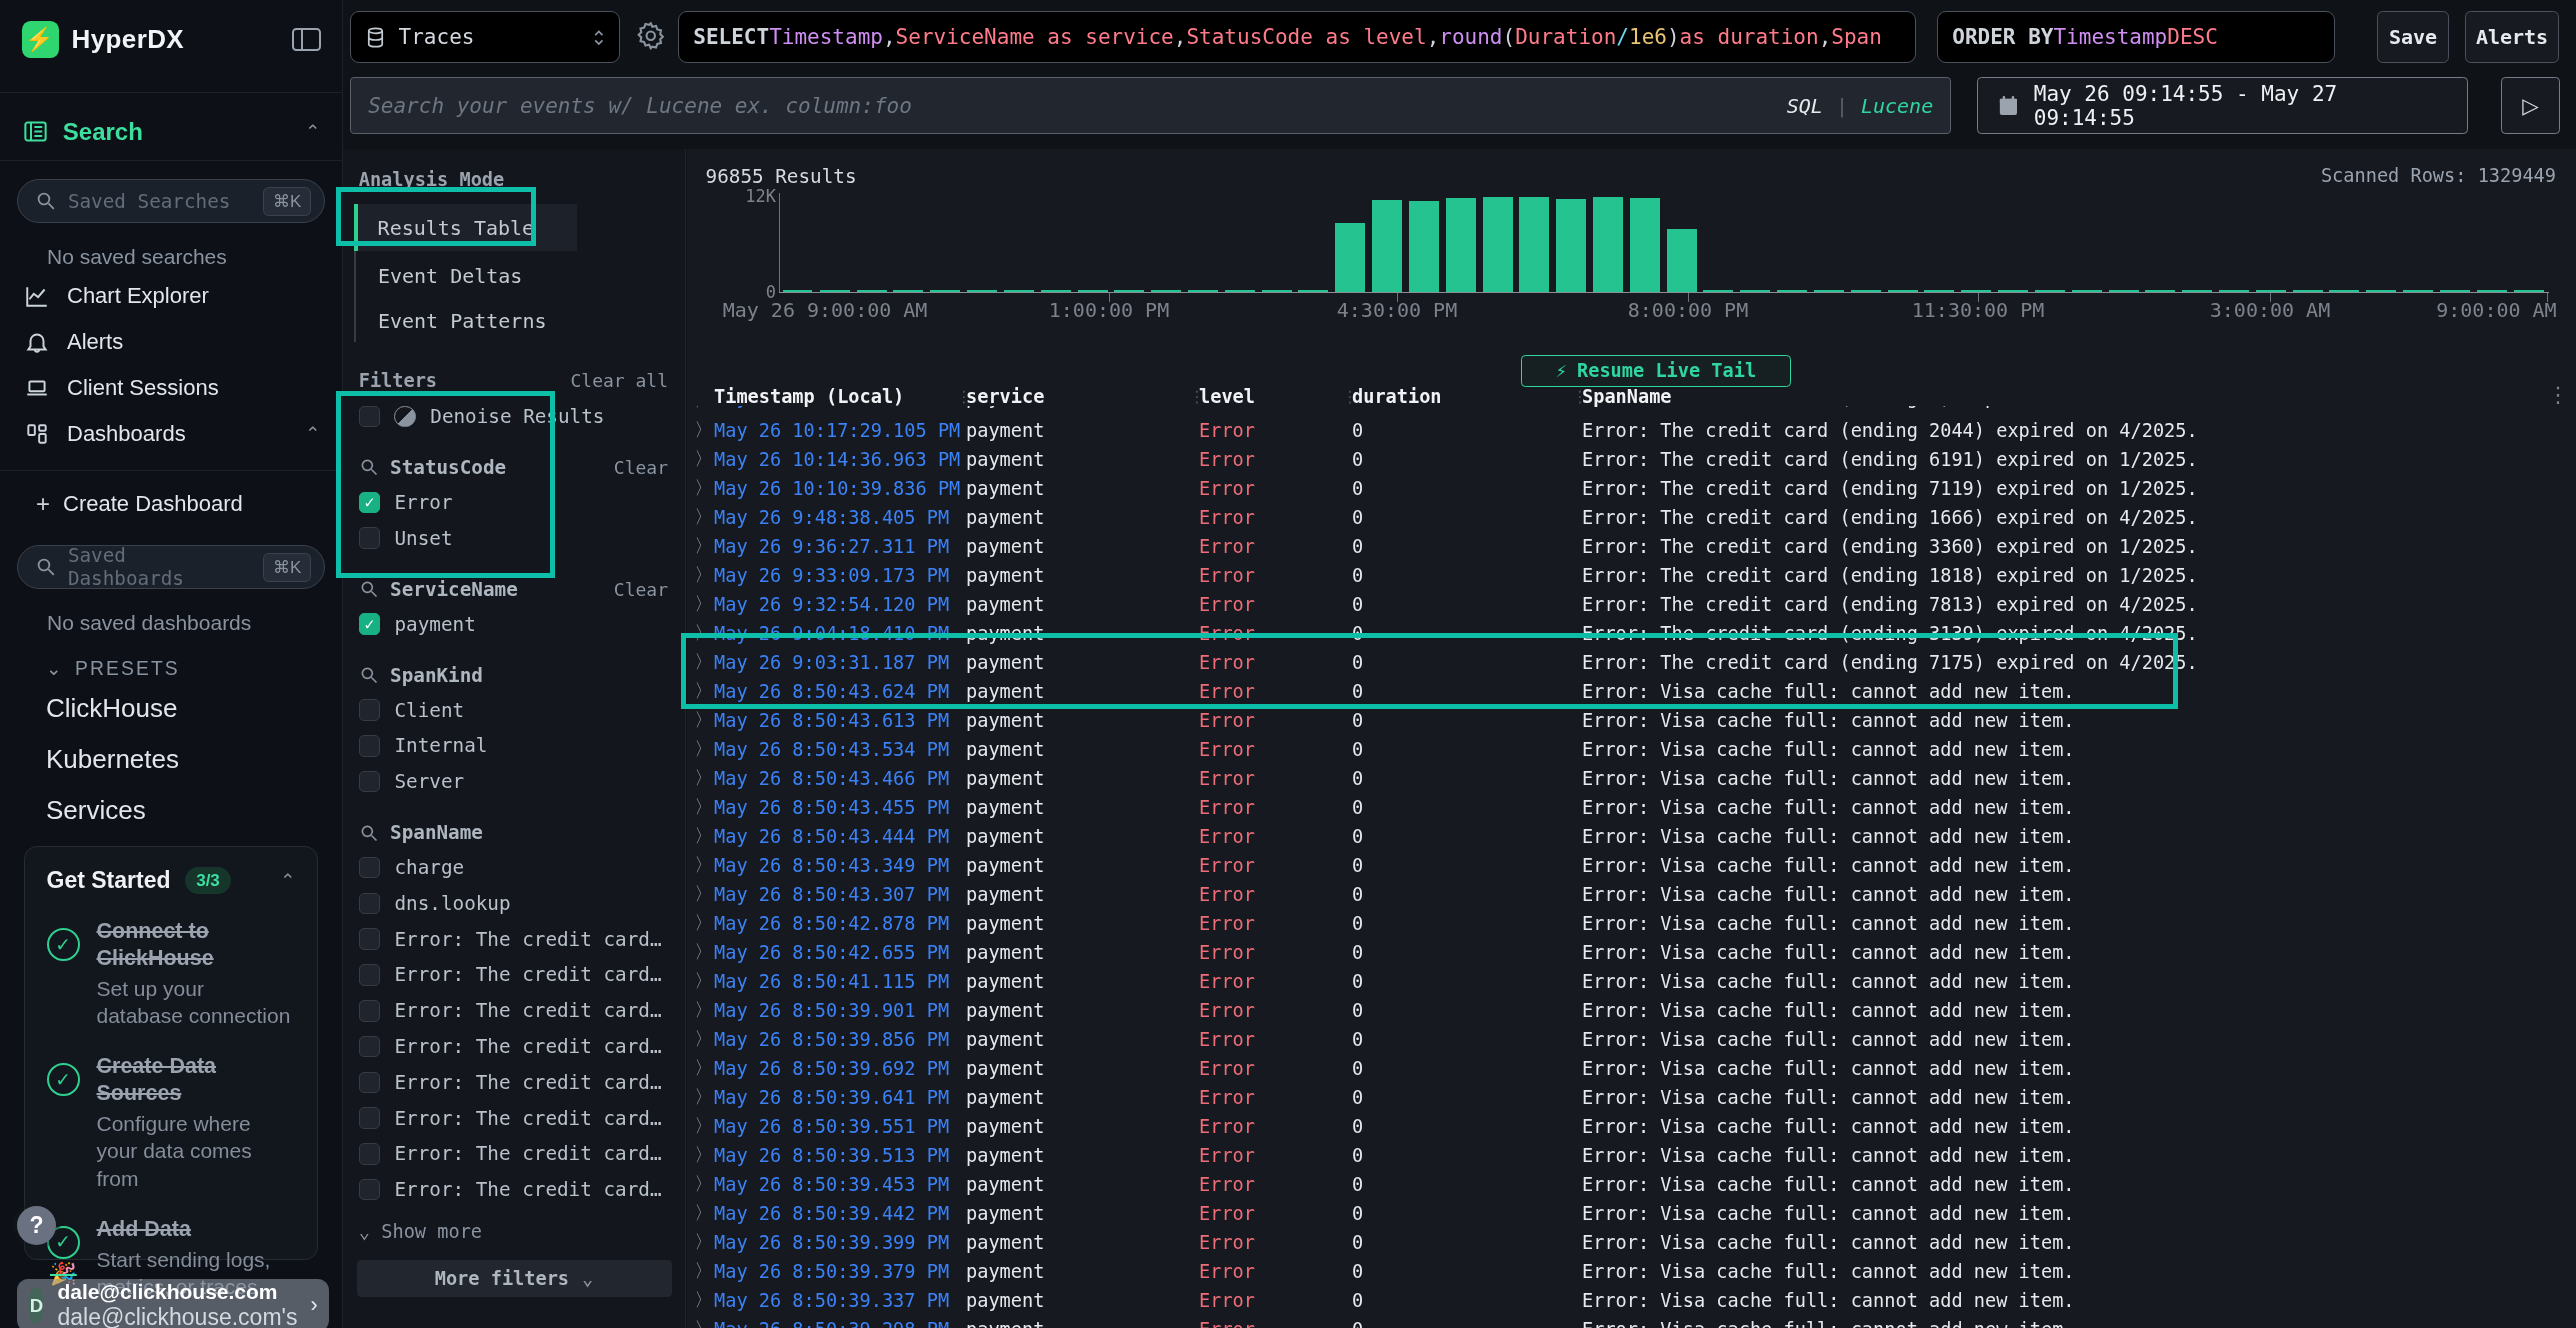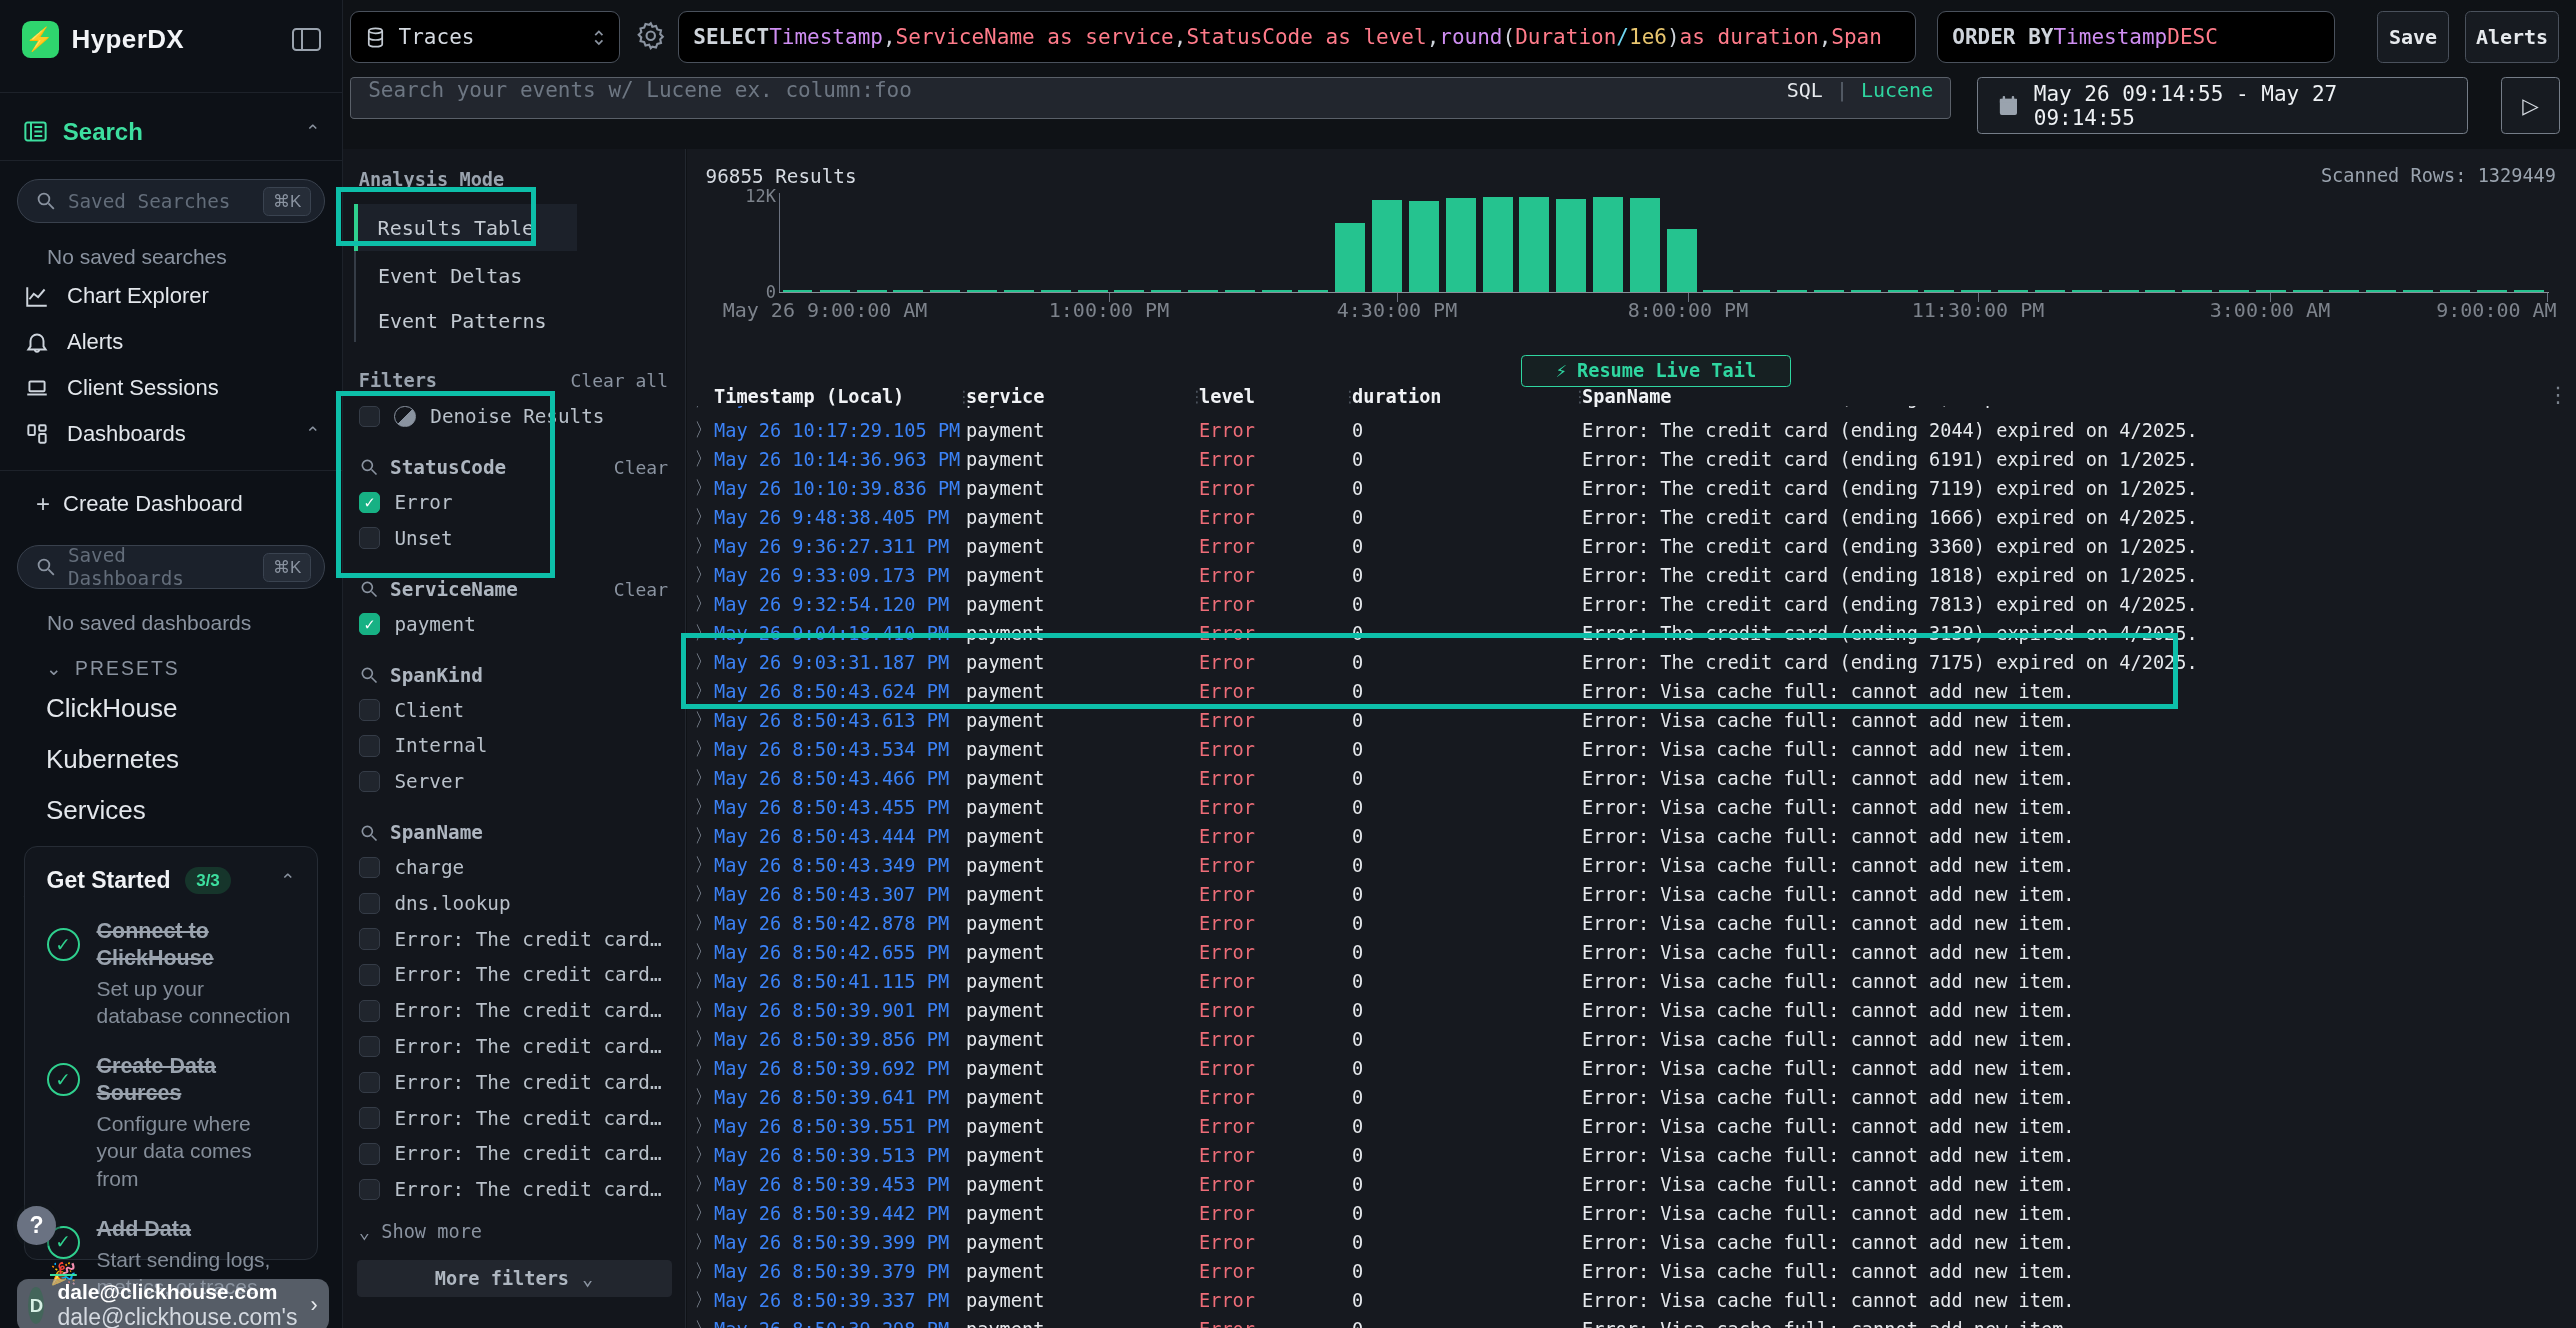--- a/index.html
+++ b/index.html
@@ -79,22 +79,22 @@
   .tok-col { color:#cf8ef2; }
   .tok-red { color:#ff7b8a; }
   .tok-punct { color:#cfd4db; }
   .tok-op { color:#6fd7f2; }
   .tok-num { color:#e8c56e; }
   .btn { position:absolute; top:11.4px; height:52px; background:#171b21; border:1.4px solid #4a515c; border-radius:5.7px;
     color:#e6e9ed; font-family:"DejaVu Sans Mono", monospace; font-size:20px; font-weight:bold;
     display:flex; align-items:center; justify-content:center; }
   #save-btn { left:2034px; width:72px; }
   #alerts-btn { left:2122px; width:94px; }
-  #search-input { position:absolute; left:7.2px; top:77px; width:1601px; height:42px;
-    background:#22262e; border:1.4px solid #80879199; border-radius:4.3px; display:flex; align-items:flex-start; padding:0 17px;}
+  #search-input { position:absolute; left:7.2px; top:77px; width:1601px; height:57px;
+    background:#22262e; border:1.4px solid #80879199; border-radius:4.3px; display:flex; align-items:center; padding:0 17px;font-style:italic;}
   #search-ph { flex:1; font-family:"DejaVu Sans Mono", monospace; font-size:21px; color:#6d7682; }
   .mode-toggle { font-family:"DejaVu Sans Mono", monospace; font-size:20px; display:flex; gap:13px; }
   .mode-sql { color:#e6e9ed; } .mode-div { color:#5a626d; } .mode-lucene { color:#2fd6a0; }
   #date-box { position:absolute; left:1634px; top:77px; width:491px; height:57px; background:#171b21;
     border:1.4px solid #7a828f99; border:1.4px solid #757d88; border-radius:4.3px; display:flex; align-items:center; gap:14.3px;
     padding:0 18.6px; font-family:"DejaVu Sans Mono", monospace; font-size:21px; color:#eef1f4; }
   #live-btn { position:absolute; left:2158px; top:77px; width:59px; height:57px; background:#171b21;
     border:1.4px solid #757d88; border-radius:4.3px; color:#d5dae1; font-size:21.5px;
     display:flex; align-items:center; justify-content:center; }
 

